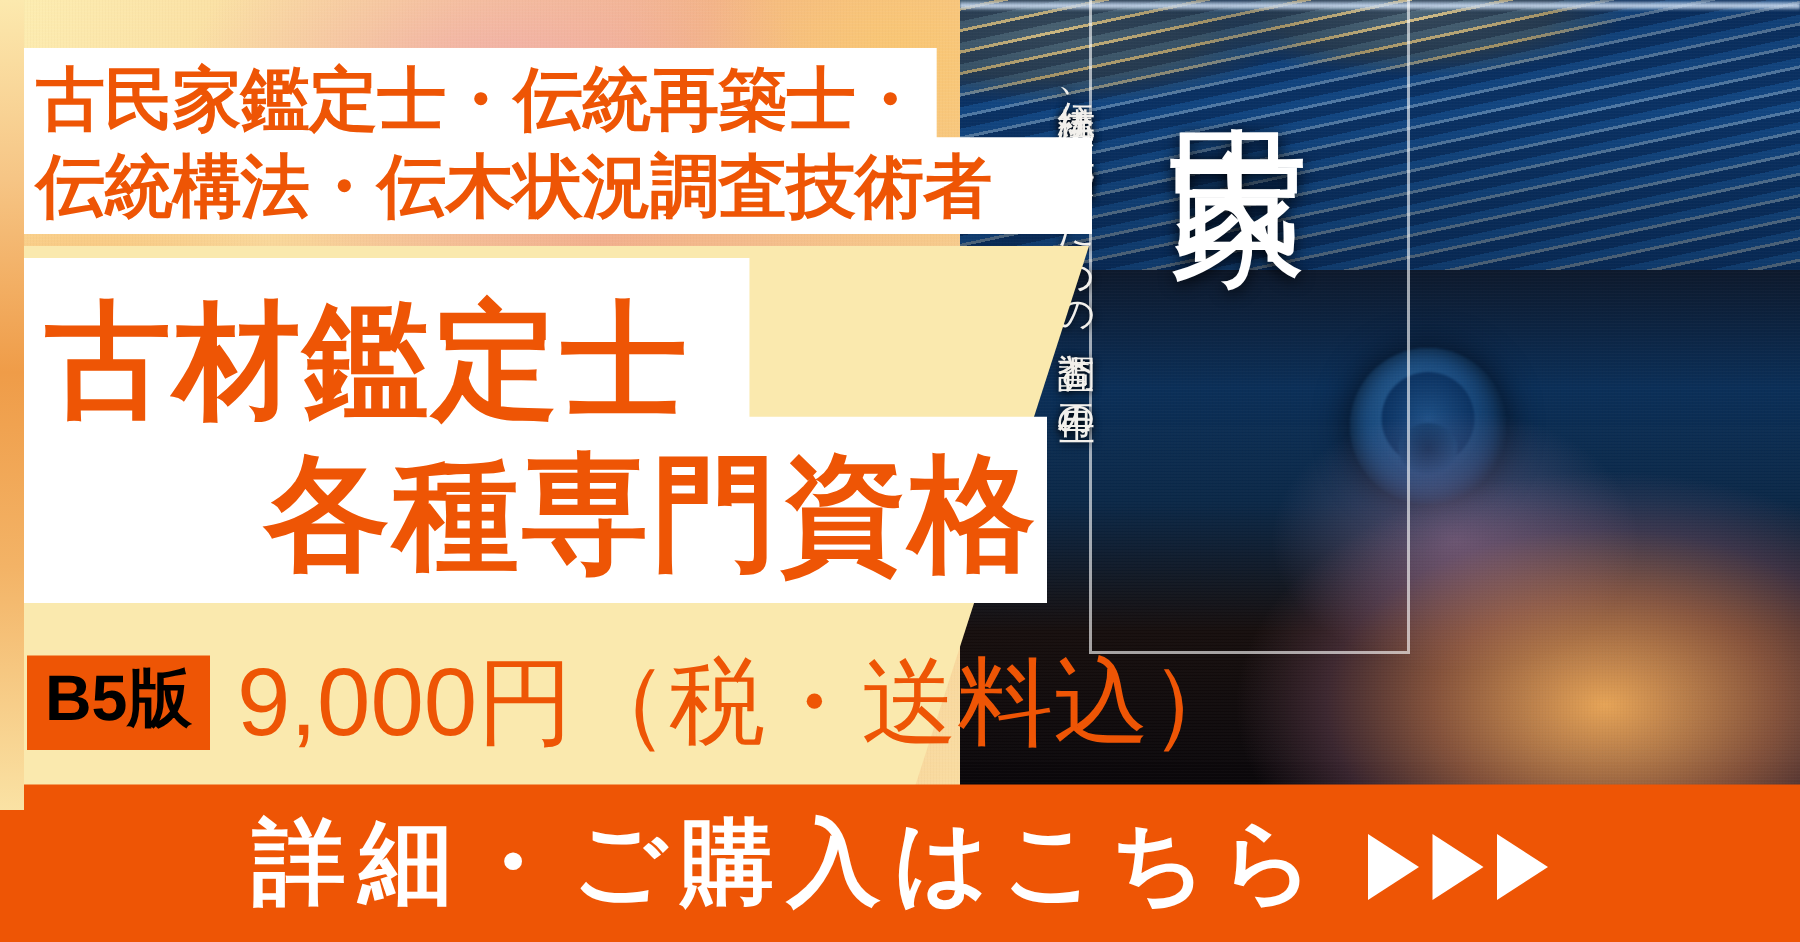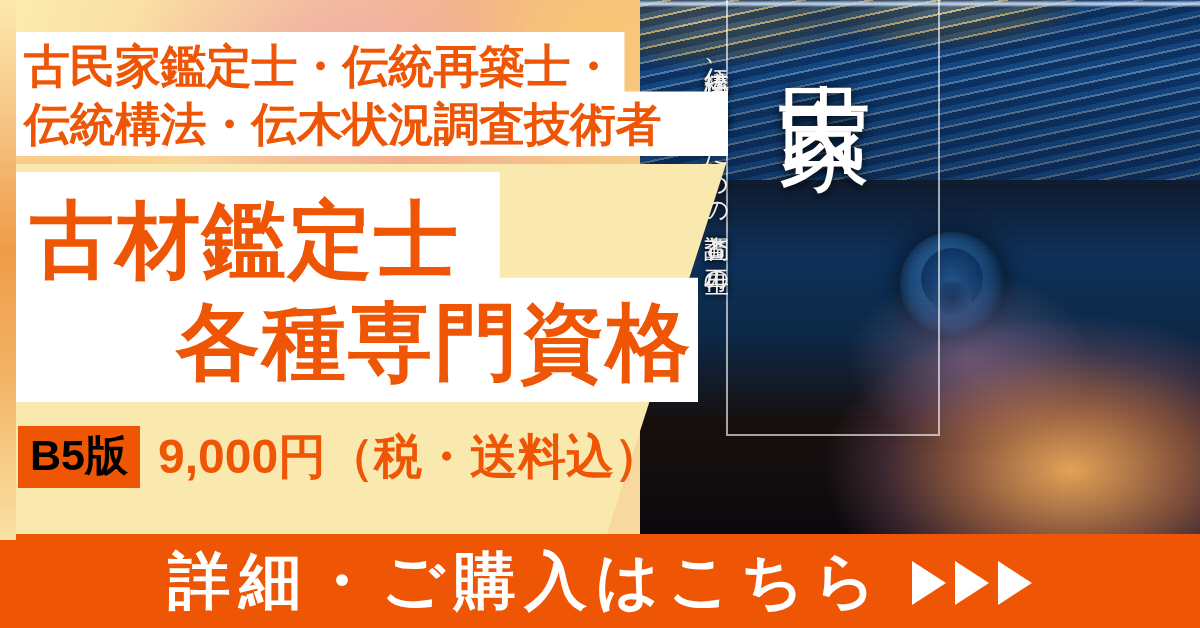--- a/index.html
+++ b/index.html
@@ -226,30 +226,30 @@
     color:#000000;
     font-size:43px;
     font-weight:700;
     letter-spacing:0px;
     padding:6px 12px 9px;
     line-height:1.1;
     white-space:nowrap;
   }
   .price-text {
     color:#ee5505;
-    font-size:48px;
-    font-weight:700;
+    font-size:64px;
+    font-weight:400;
     letter-spacing:0px;
     white-space:nowrap;
   }
 
   
   .cta {
     position:absolute;
-    left:0; bottom:0; width:1200px; height:94px;
+    left:0; bottom:0; width:1200px; height:105px;
     background:#ee5505;
     display:flex; align-items:center; justify-content:center;
     gap:26px;
     cursor:pointer;
   }
   .cta-label {
     color:#ffffff;
     font-size:62px;
     font-weight:700;
     letter-spacing:9px;

